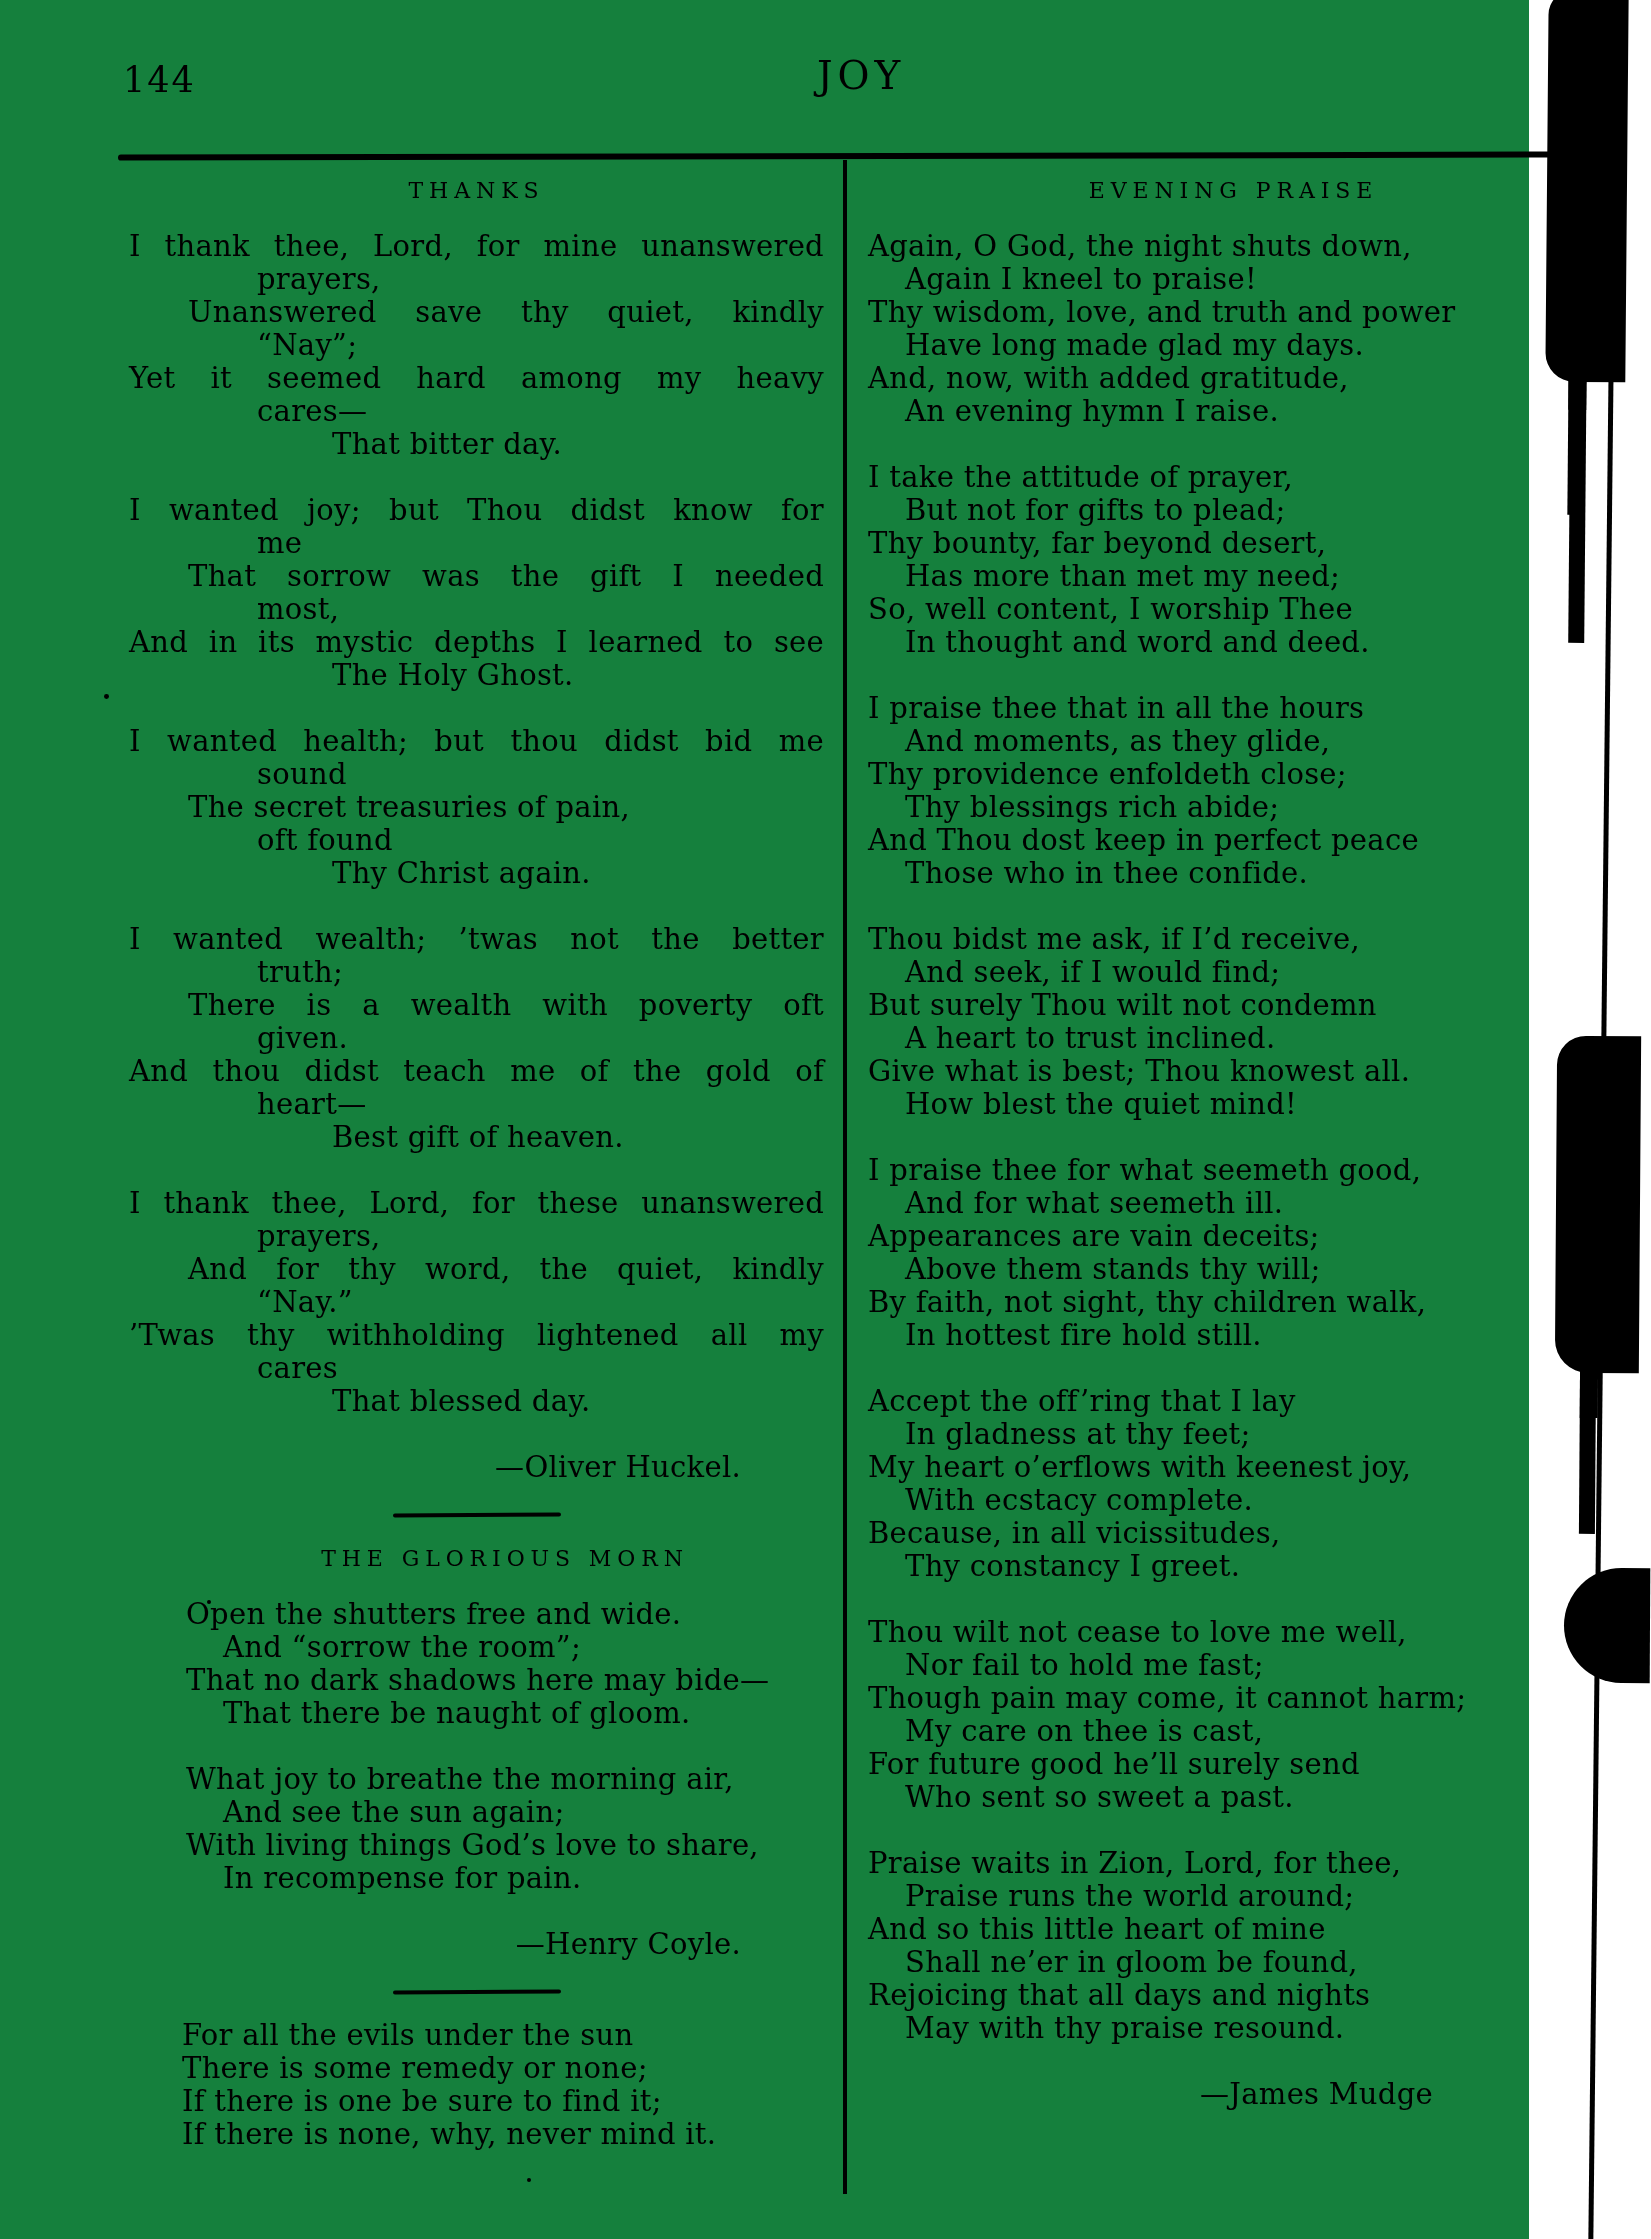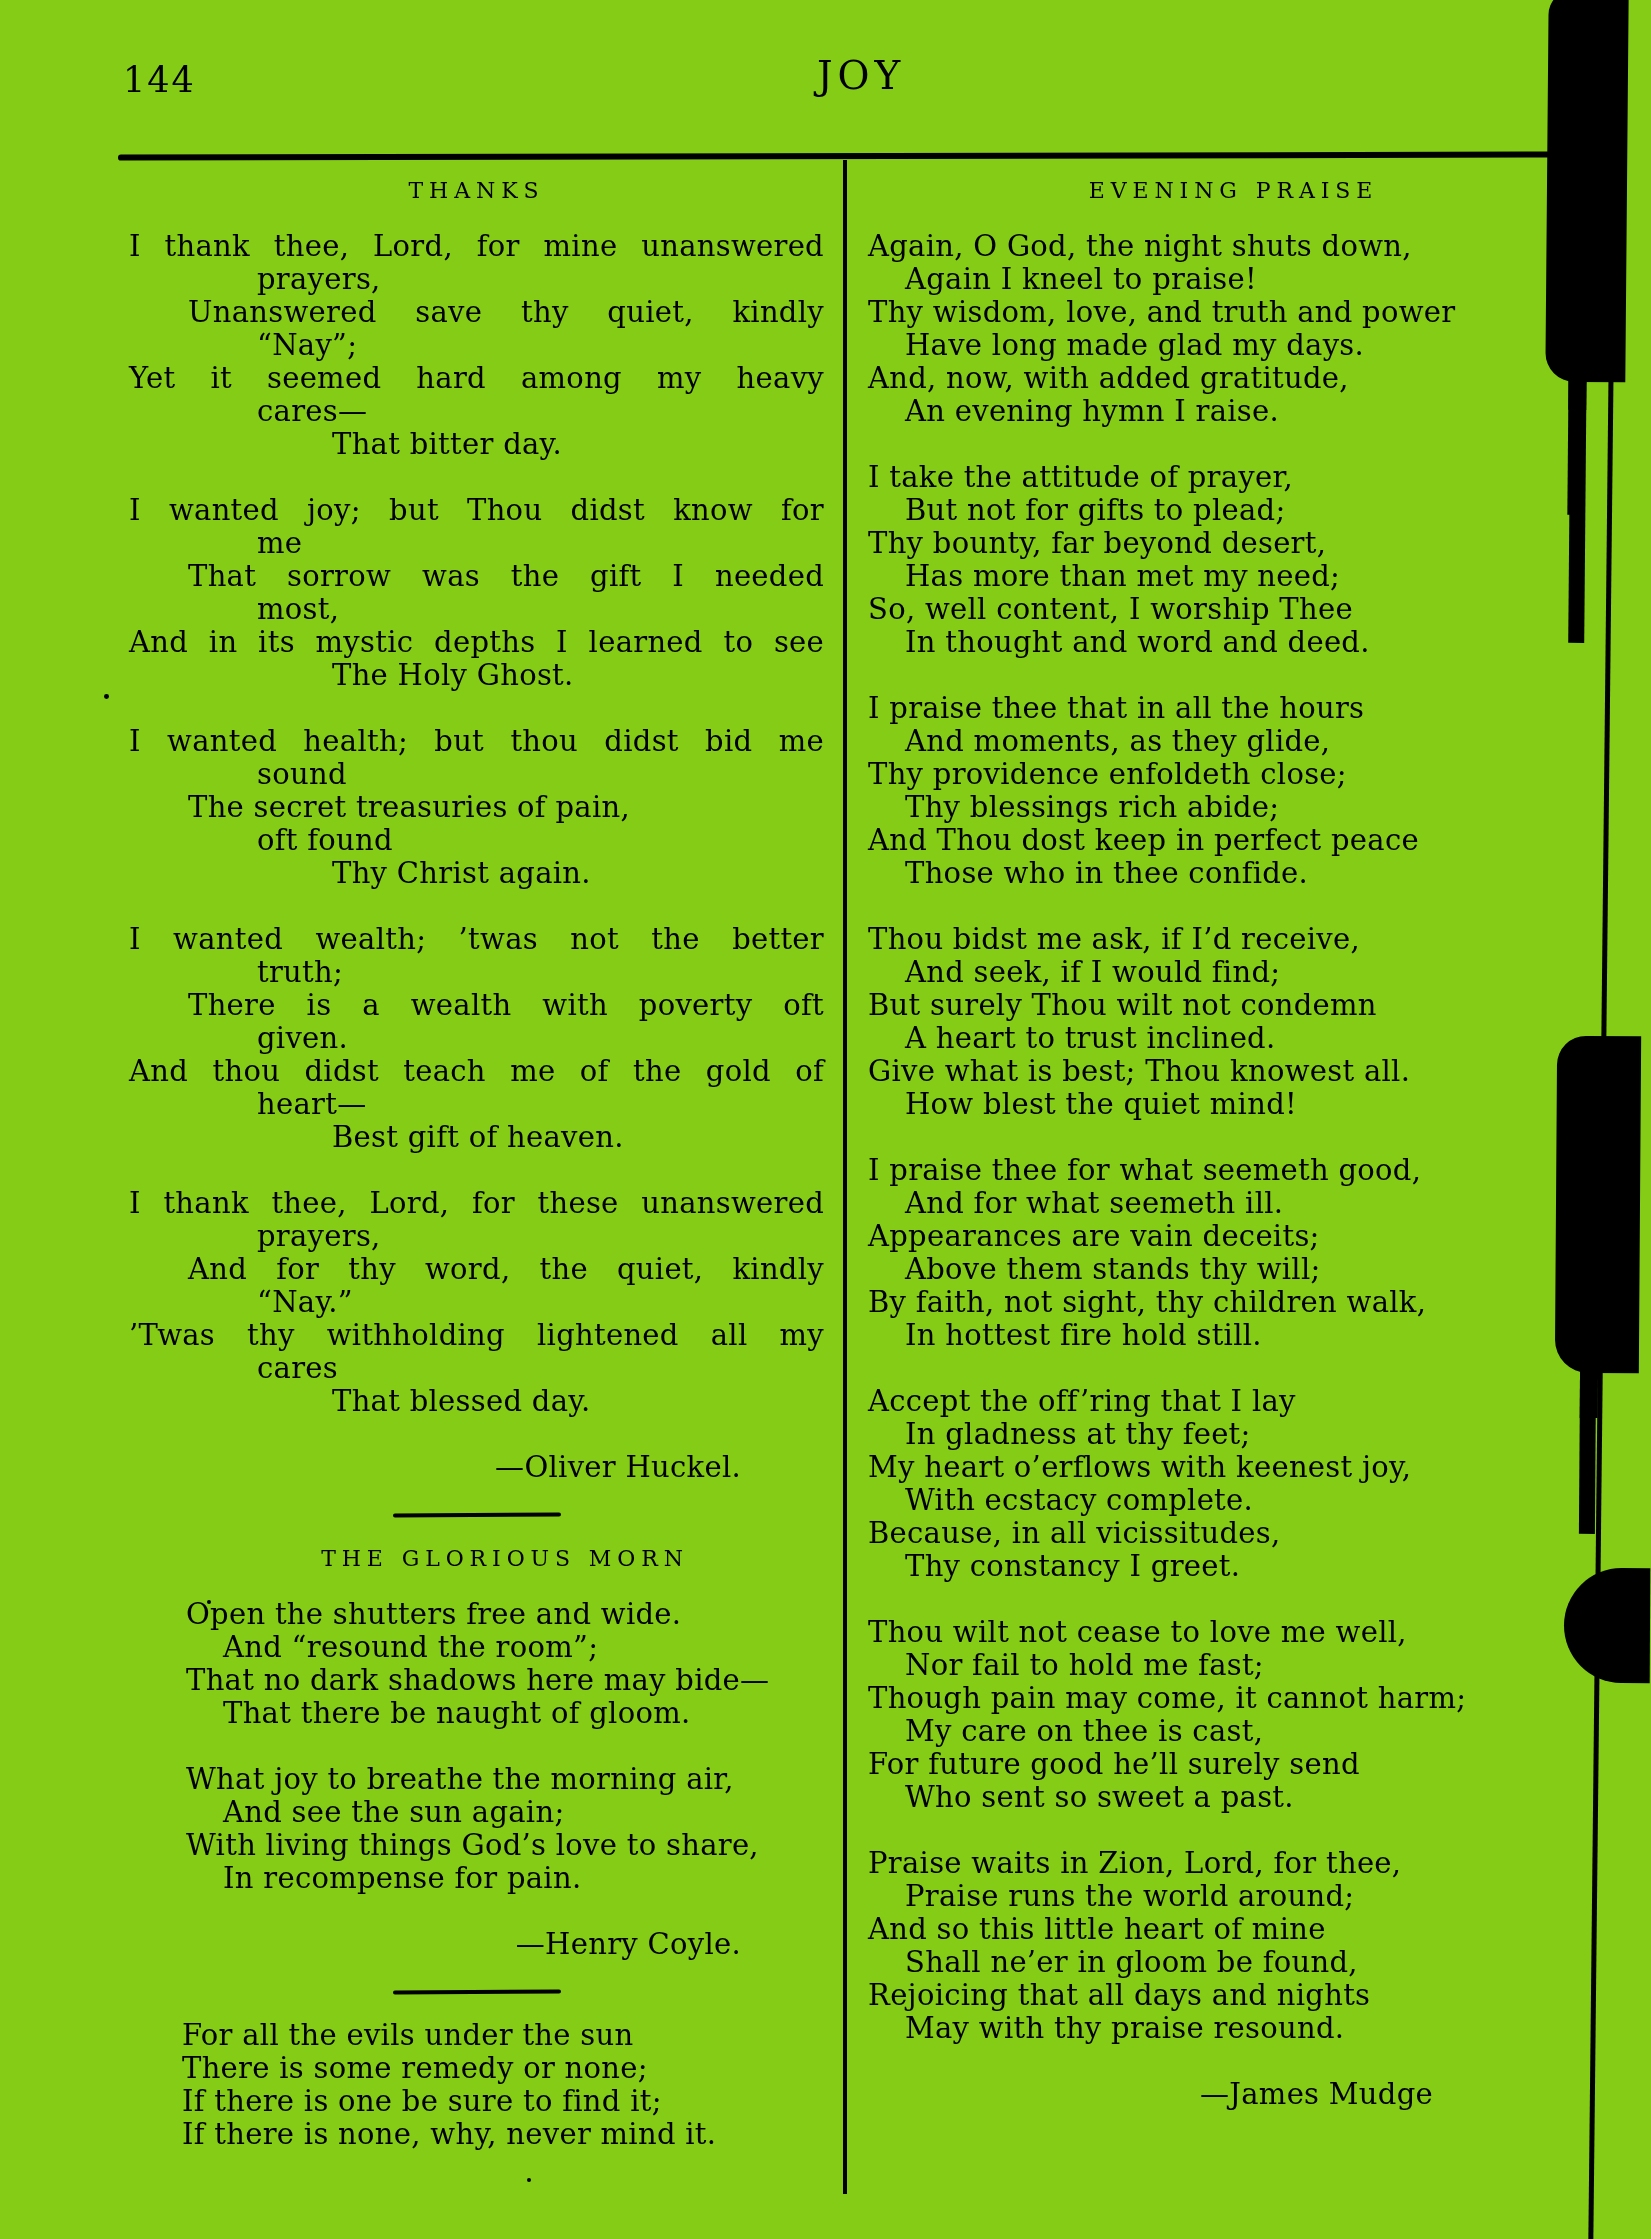--- a/index.html
+++ b/index.html
@@ -5,23 +5,23 @@
   html, body {
     margin: 0;
     padding: 0;
     width: 1651px;
     height: 2239px;
     background: #ffffff;
     overflow: hidden;
   }
   .page {
     position: relative;
-    width: 1651px;
+    width: 1529px;
     height: 2239px;
-    background: #84cc16;
+    background: #15803d;
     color: #000000;
     font-family: "DejaVu Serif", "Liberation Serif", serif;
   }
   .page-number {
     position: absolute;
     left: 123px;
     top: 60px;
     font-size: 35px;
     letter-spacing: 2px;
   }
@@ -199,21 +199,21 @@
           <div class="line ind-2">cares</div>
           <div class="line ind-3">That blessed day.</div>
         </div>
         <div class="line attribution">—Oliver Huckel.</div>
       </section>
       <div class="poem-divider"></div>
       <section class="poem layout-shifted">
         <h2 class="poem-title">THE GLORIOUS MORN</h2>
         <div class="stanza">
           <div class="line ind-0">Open the shutters free and wide.</div>
-          <div class="line ind-1">And “resound the room”;</div>
+          <div class="line ind-1">And “sorrow the room”;</div>
           <div class="line ind-0">That no dark shadows here may bide—</div>
           <div class="line ind-1">That there be naught of gloom.</div>
         </div>
         <div class="stanza">
           <div class="line ind-0">What joy to breathe the morning air,</div>
           <div class="line ind-1">And see the sun again;</div>
           <div class="line ind-0">With living things God’s love to share,</div>
           <div class="line ind-1">In recompense for pain.</div>
         </div>
         <div class="line attribution">—Henry Coyle.</div>

